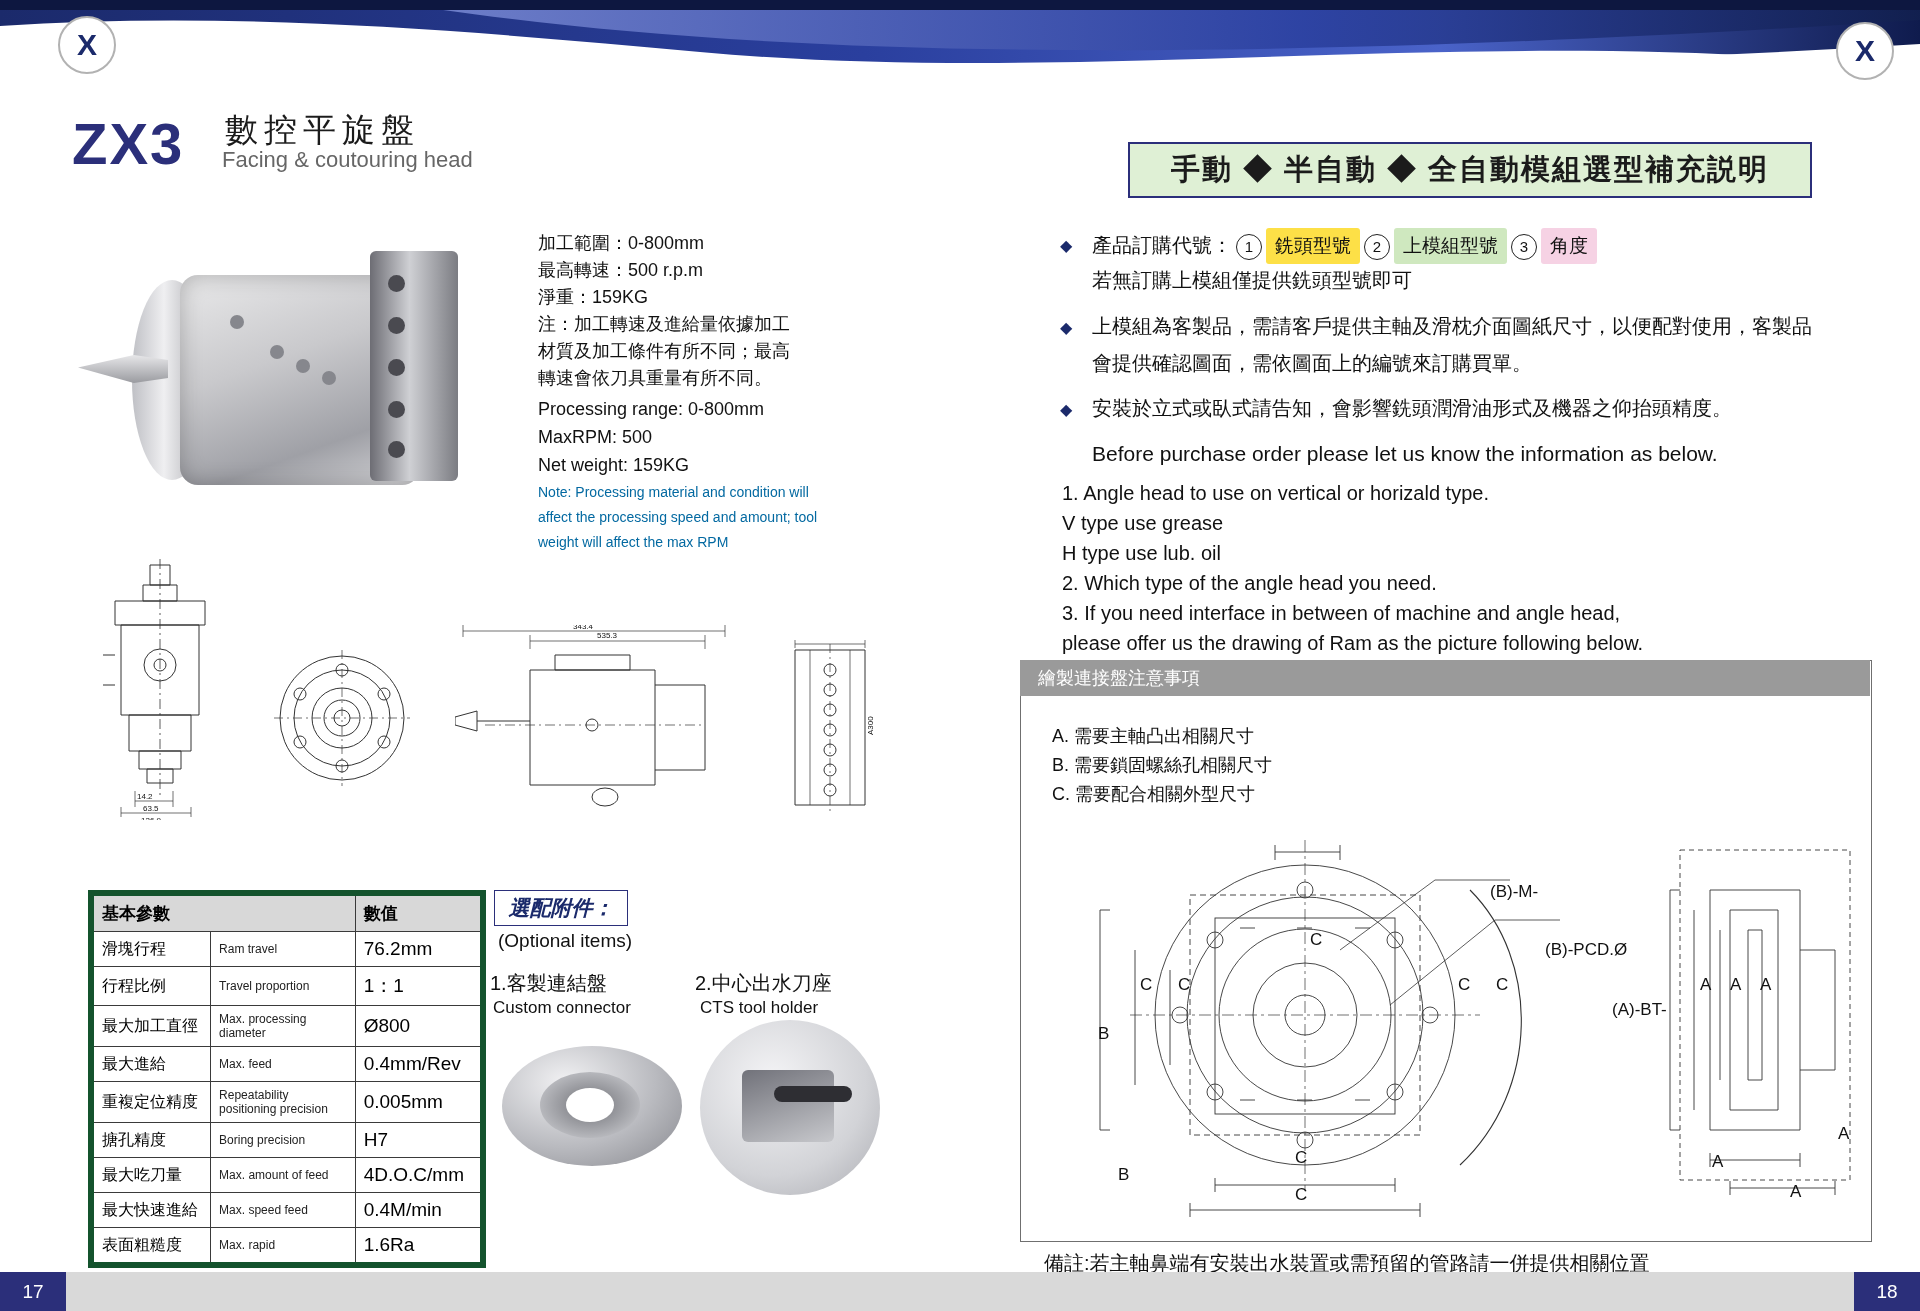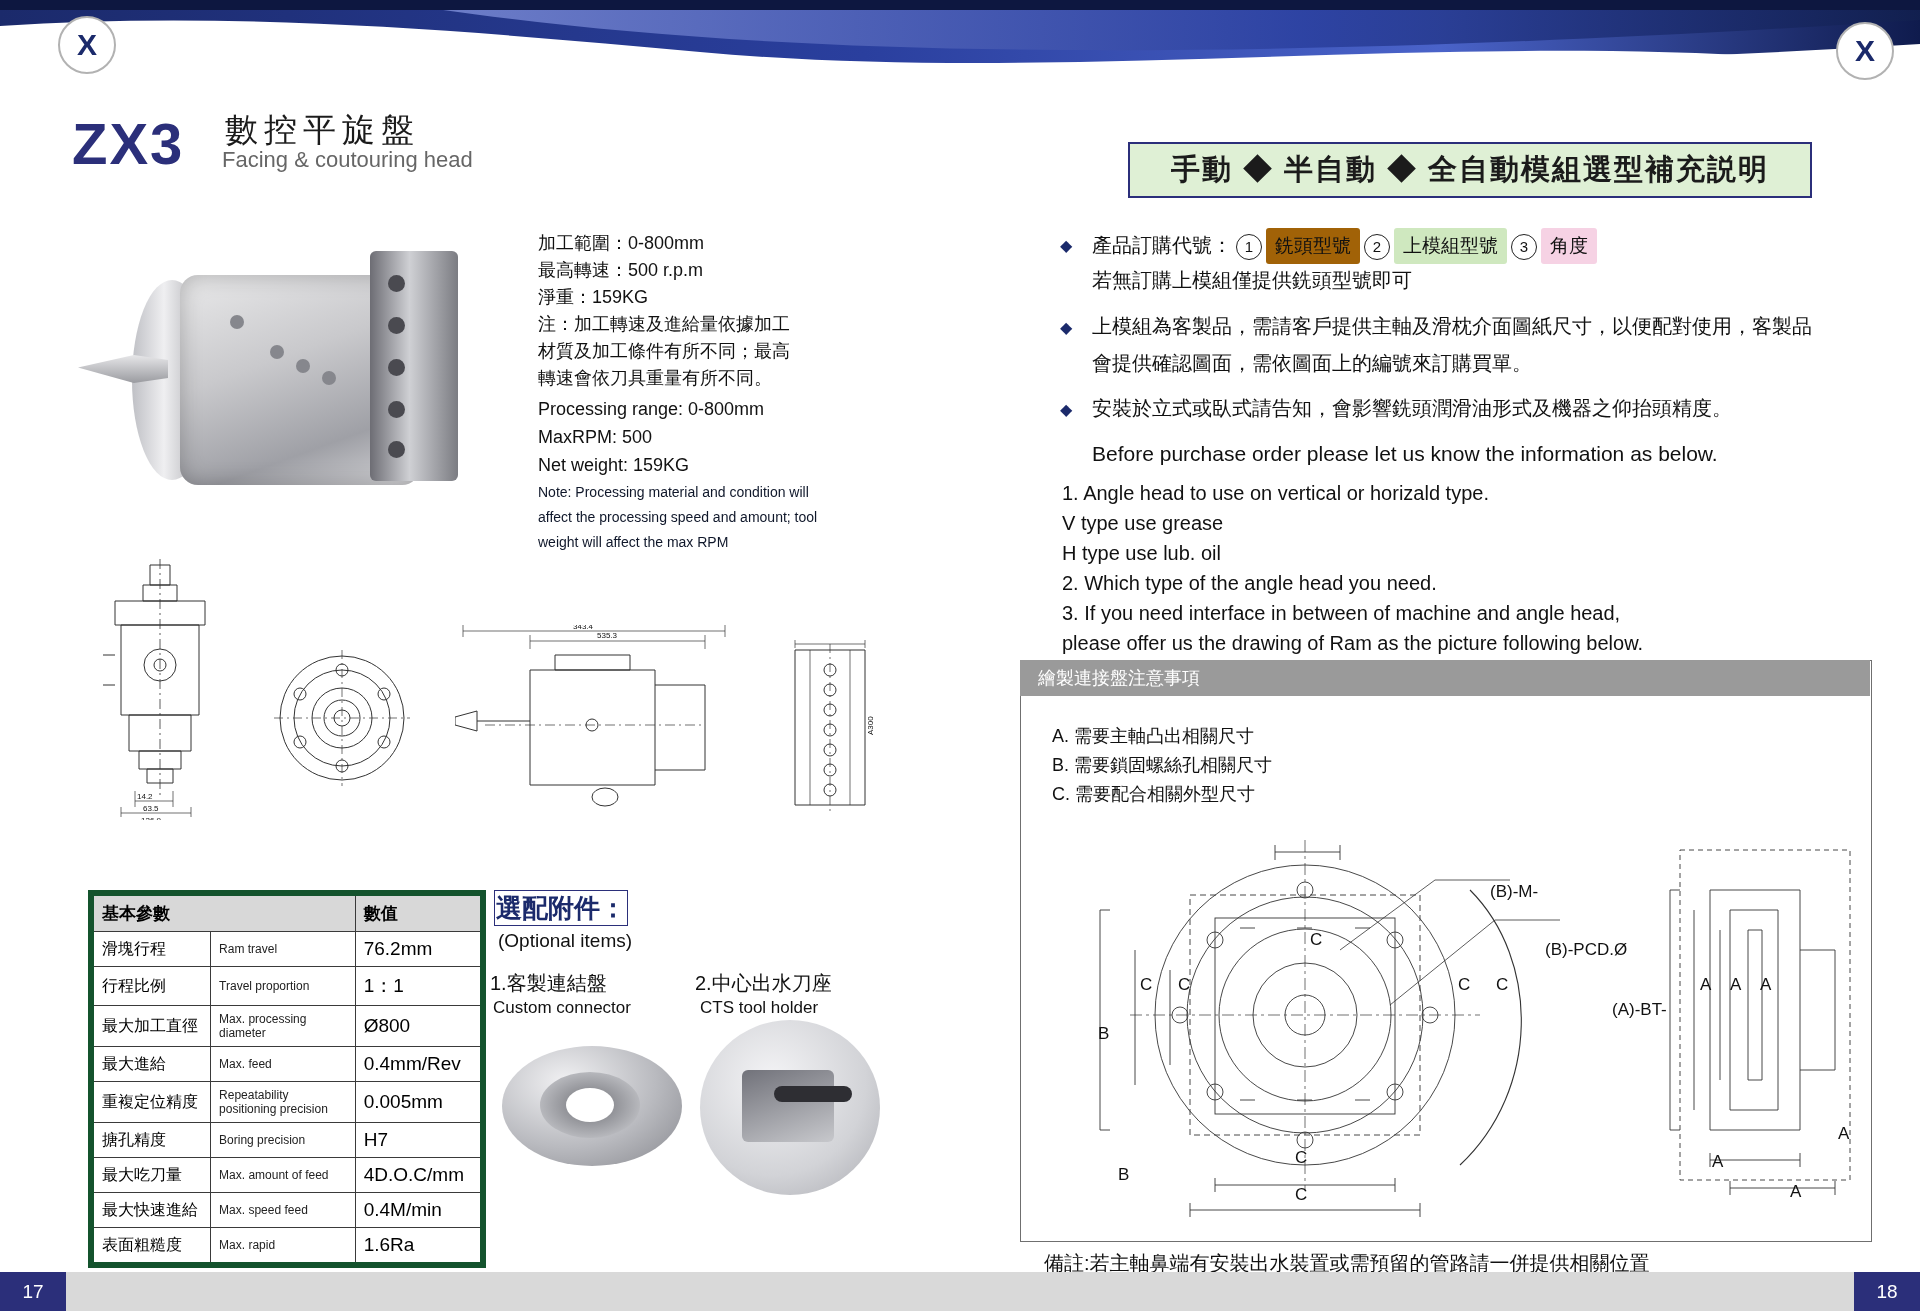--- a/index.html
+++ b/index.html
@@ -35,21 +35,21 @@
     position:absolute;left:225px;top:108px;
     font-size:33px;color:#1b1b1b;letter-spacing:6px;
   }
   .title-en{
     position:absolute;left:222px;top:147px;
     font-size:22px;color:#666;
   }
 
   .spec-cn{position:absolute;left:538px;top:230px;width:300px;font-size:18px;color:#111;line-height:27px;}
   .spec-en{position:absolute;left:538px;top:395px;width:330px;font-size:18px;color:#111;line-height:28px;}
-  .spec-note{position:absolute;left:538px;top:480px;width:300px;font-size:14px;color:#0f172a;line-height:25px;}
+  .spec-note{position:absolute;left:538px;top:480px;width:300px;font-size:14px;color:#0369a1;line-height:25px;}
 
   
   .photo{position:absolute;left:60px;top:235px;width:460px;height:290px;}
   .photo .body{
     position:absolute;left:120px;top:40px;width:240px;height:210px;border-radius:18px;
     background:linear-gradient(160deg,#e9e9ea 0%,#c9c9cc 40%,#9fa0a6 75%,#d6d6d9 100%);
     box-shadow:inset 0 0 22px rgba(0,0,0,.25);
   }
   .photo .disc{
     position:absolute;left:72px;top:45px;width:80px;height:200px;border-radius:40px/100px;
@@ -75,22 +75,22 @@
   .param-table{position:absolute;left:88px;top:890px;width:398px;border:6px solid #14532d;border-collapse:collapse;font-size:15px;}
   .param-table th,.param-table td{border:1px solid #3a3a3a;padding:6px 8px;text-align:left;}
   .param-table thead th{background:#d8d8d8;font-size:17px;font-weight:bold;}
   .param-table td.cn{width:118px;font-size:16px;}
   .param-table td.en{width:140px;font-size:12px;color:#222;}
   .param-table td.val{width:110px;font-size:19px;}
 
   
   .opt-head{
     position:absolute;left:494px;top:890px;width:132px;height:34px;
-    background:#fff;border:1.5px solid #2b2f7a;color:#1b2a6b;font-size:26px;font-weight:bold;
-    display:flex;align-items:center;justify-content:center;
+    background:#fff;border:1.5px solid #2b2f7a;color:#1b2a6b;font-size:21px;font-weight:bold;
+    display:flex;align-items:center;justify-content:center;font-style:italic;
   }
   .opt-sub{position:absolute;left:498px;top:930px;font-size:19px;color:#111;}
   .opt1-t{position:absolute;left:490px;top:970px;font-size:20px;color:#111;}
   .opt1-s{position:absolute;left:493px;top:998px;font-size:17px;color:#111;}
   .opt2-t{position:absolute;left:695px;top:970px;font-size:20px;color:#111;}
   .opt2-s{position:absolute;left:700px;top:998px;font-size:17px;color:#111;}
 
   .opt-img1{position:absolute;left:492px;top:1028px;width:200px;height:155px;}
   .opt-img1 .ring{
     position:absolute;left:10px;top:18px;width:180px;height:120px;border-radius:50%;
@@ -109,21 +109,21 @@
   
   .rt-banner{
     position:absolute;left:1128px;top:142px;width:680px;height:52px;
     background:#dff0d5;border:2px solid #2b2f7a;
     display:flex;align-items:center;justify-content:center;
     font-size:29px;font-weight:bold;color:#1b1b1b;letter-spacing:2px;
   }
   .bullet{position:absolute;color:#1b2a6b;font-size:16px;}
   .rt-line{position:absolute;font-size:20px;color:#111;line-height:32px;}
   .tag{display:inline-block;padding:2px 9px;border-radius:3px;font-size:19px;}
-  .tag-blue{background:#a16207;}
+  .tag-blue{background:#fde047;}
   .tag-green{background:#cfe8bf;}
   .tag-pink{background:#f6d2e4;}
   .circ{display:inline-flex;width:24px;height:24px;border:1.6px solid #222;border-radius:50%;
         align-items:center;justify-content:center;font-size:15px;vertical-align:middle;margin:0 4px;}
 
   .en-head{position:absolute;left:1092px;top:442px;font-size:21px;color:#111;}
   .en-item{position:absolute;font-size:20px;color:#111;line-height:31px;}
 
   
   .frame{position:absolute;left:1020px;top:660px;width:850px;height:580px;border:1px solid #6f6f6f;background:#fff;}

